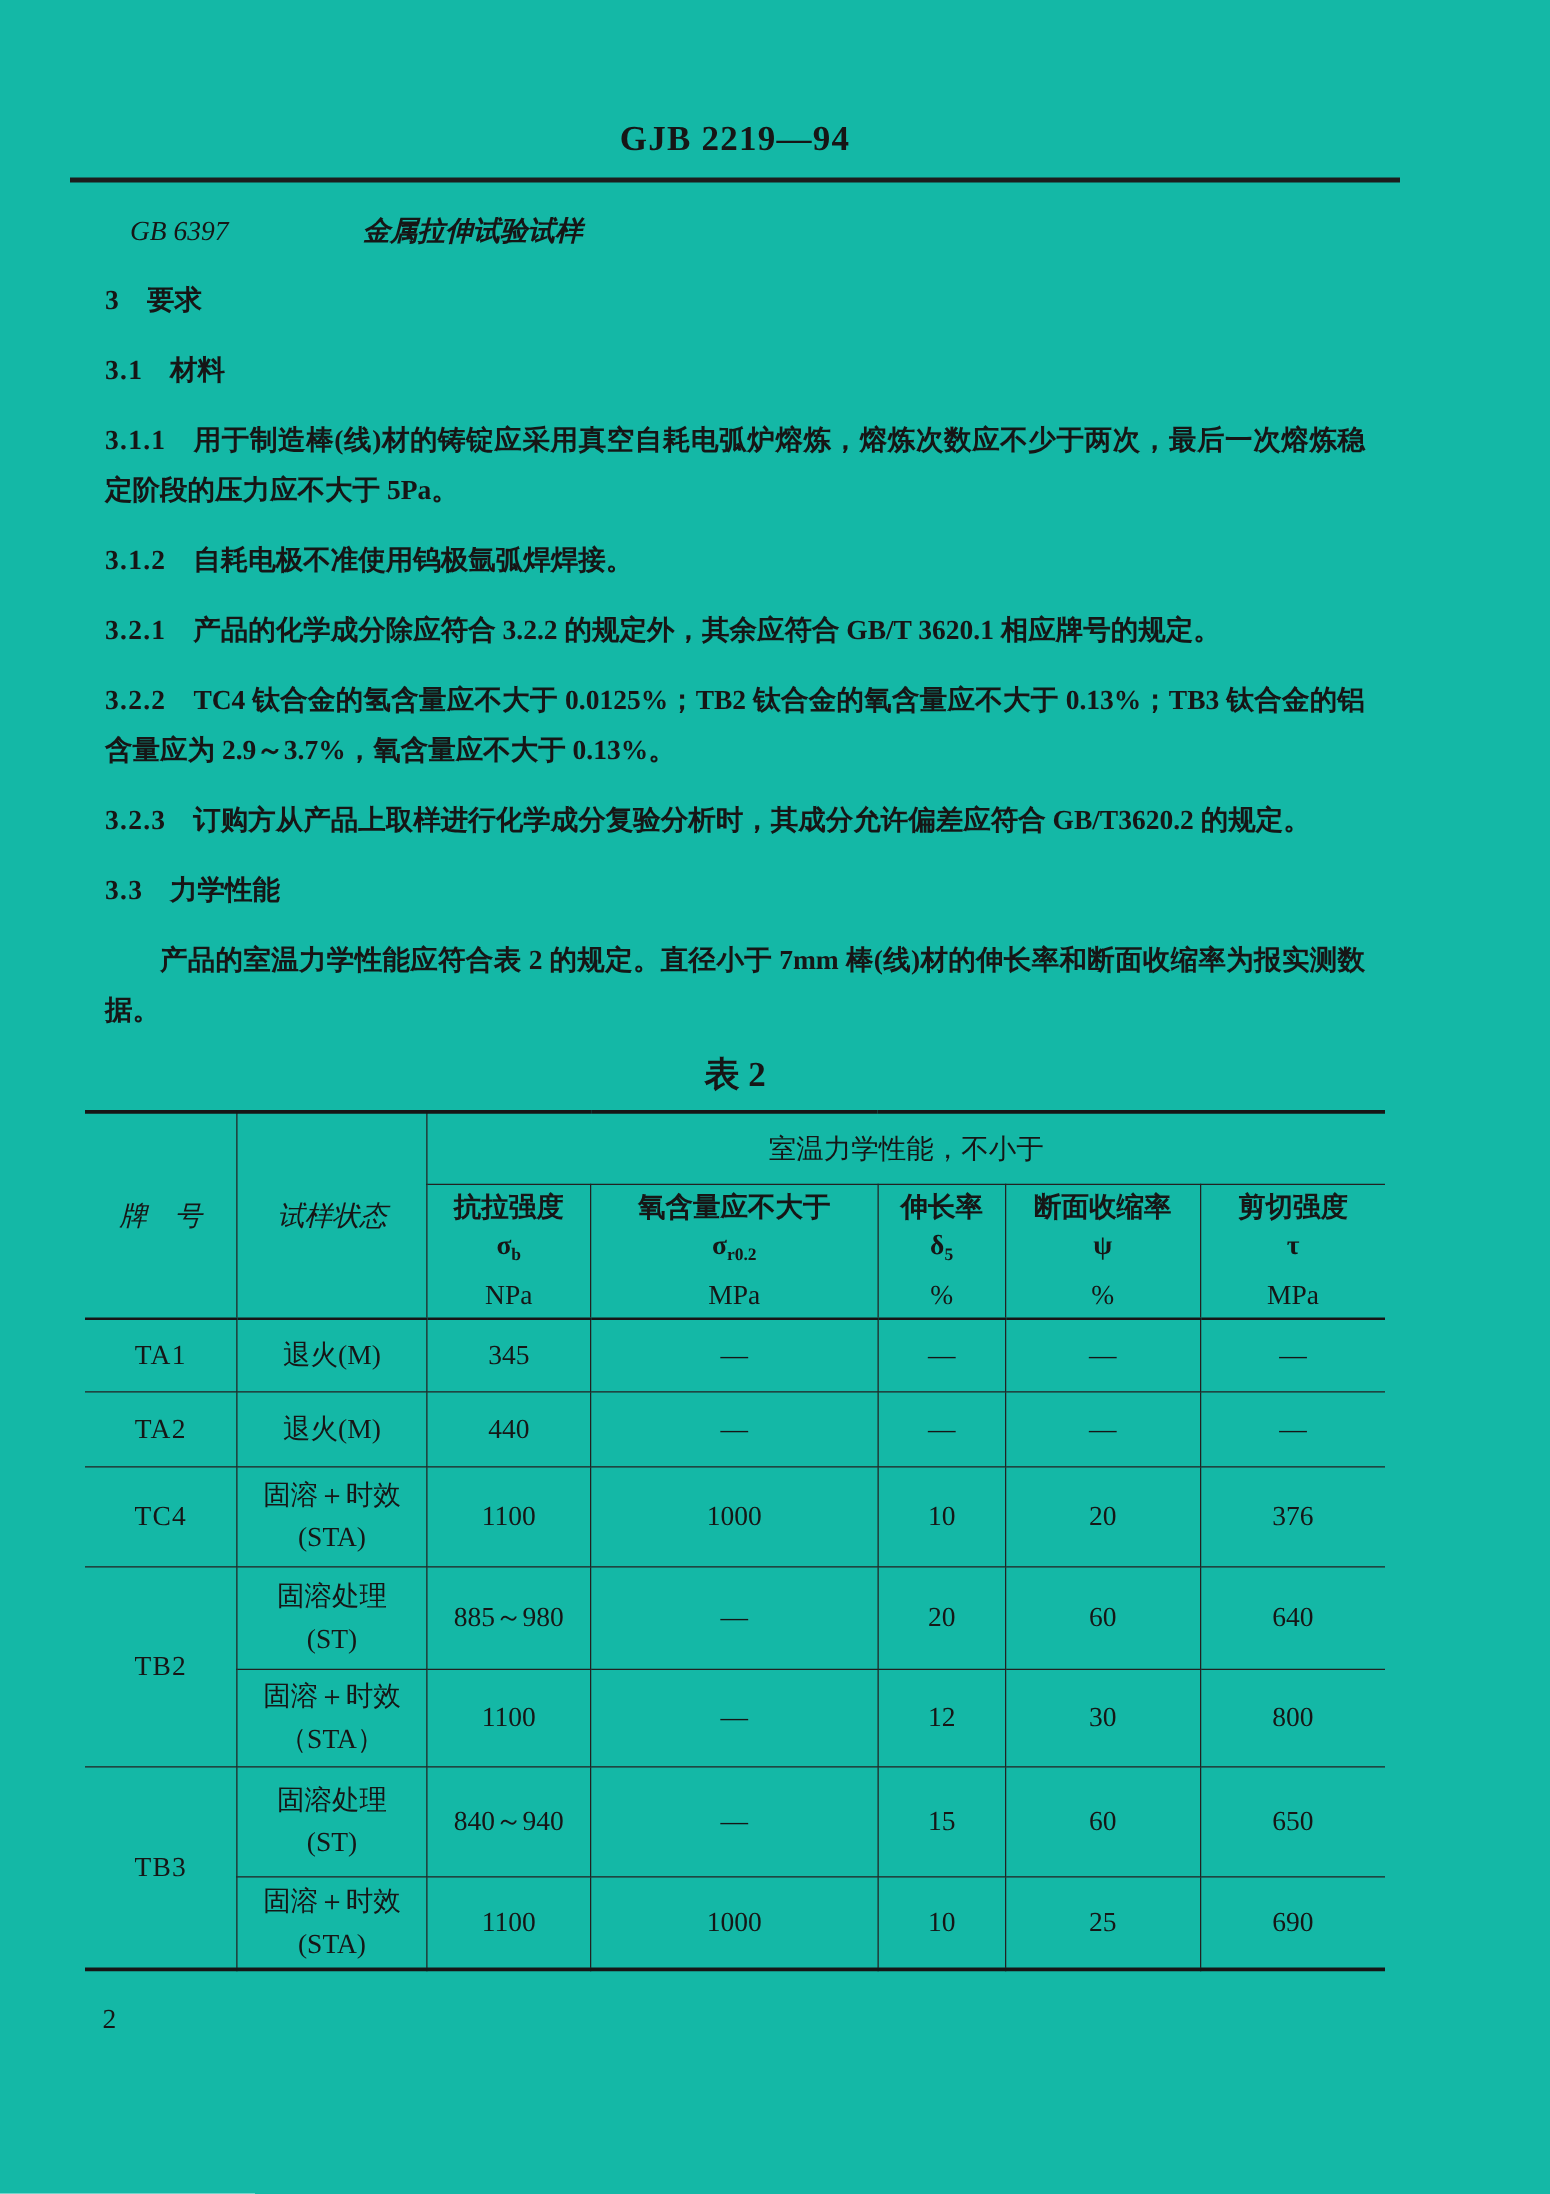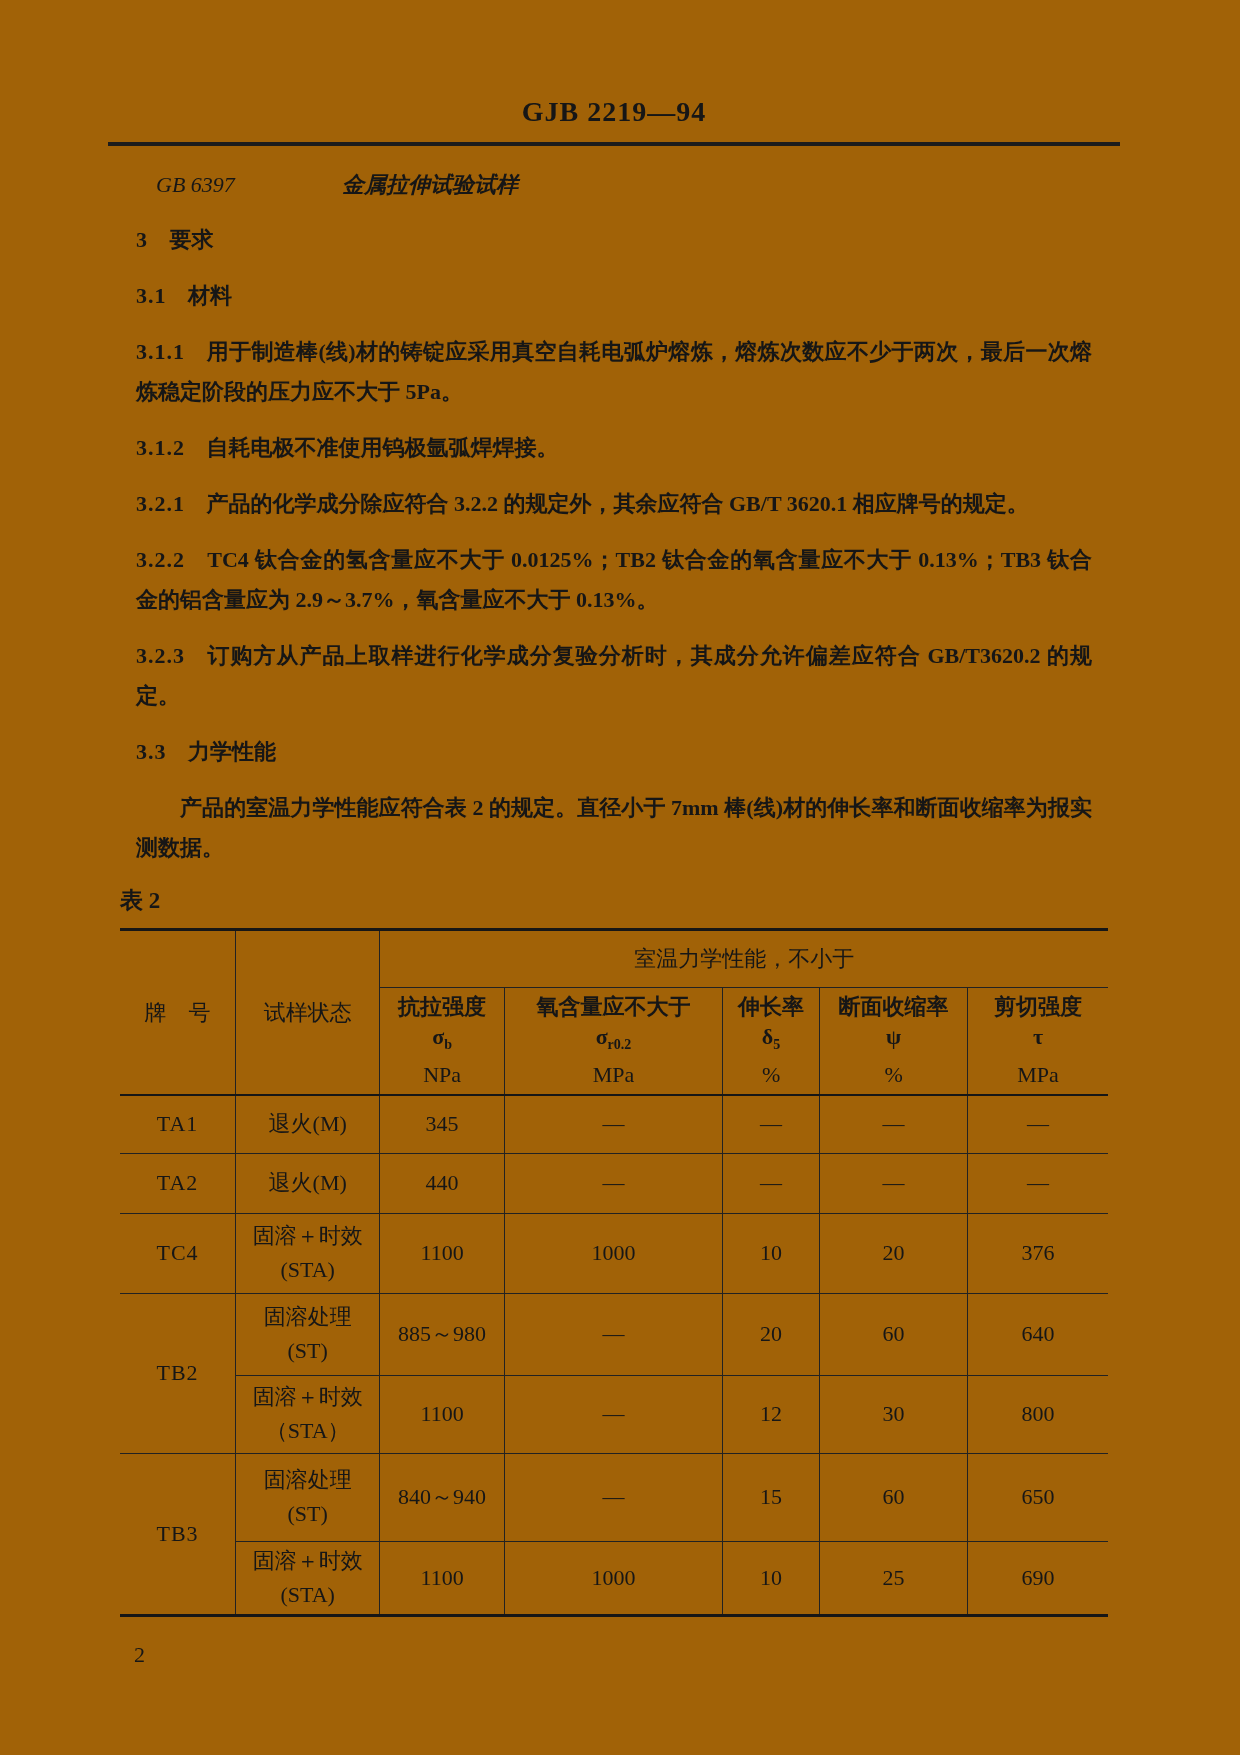--- a/index.html
+++ b/index.html
@@ -1,49 +1,49 @@
 <!DOCTYPE html>
 <html lang="zh"><head>
 <meta charset="utf-8">
 <style>
   html,body{margin:0;padding:0;background:#ffffff;}
   body{width:1240px;height:1755px;overflow:hidden;
        font-family:"Liberation Serif","DejaVu Serif",serif;color:#161616;}
-  .page{box-sizing:border-box;width:1240px;height:1755px;background:#a16207;
-        padding:96px 132px 0 120px;position:relative;}
+  .page{box-sizing:border-box;width:1240px;height:1755px;background:#14b8a6;
+        padding:96px 132px 0 68px;position:relative;}
   
   .std-number{text-align:center;font-weight:bold;font-size:28px;
               letter-spacing:1px;margin:0 0 14px 0;}
   .header-rule{height:4px;background:#1c1c1c;margin:0 -12px 20px -12px;}
   
   .ref-row{display:flex;line-height:38px;font-size:22px;font-weight:bold;font-style:italic;}
   .ref-code{margin-left:36px;width:186px;font-weight:normal;}
   .ref-title{flex:1;}
   
   .content{font-size:22px;line-height:40px;}
   .content p{margin:16px;text-align:justify;}
   .heading{font-weight:bold;}
   .h-top{margin-top:14px;}
   .h-top-sm{margin-top:8px;}
   .clause-num{font-weight:bold;margin-right:16px;letter-spacing:1px;white-space:nowrap;}
   .clause-text{font-weight:bold;}
   .indent2{text-indent:2em;}
   
-  .tbl-caption{font-weight:bold;font-size:23px;
+  .tbl-caption{text-align:center;font-weight:bold;font-size:28px;
                margin:16px 0 10px 0;line-height:34px;}
   .tbl{width:100%;border-collapse:collapse;table-layout:fixed;
        border-top:3px solid #161616;border-bottom:3px solid #161616;}
   .tbl th,.tbl td{border:1px solid #222;padding:2px 4px;text-align:center;
        vertical-align:middle;font-size:22px;font-weight:normal;}
   .tbl tr > *:first-child{border-left:none;}
   .tbl tr > *:last-child{border-right:none;}
   .tbl thead th{border-bottom:2.5px solid #161616;}
   .group-hd{border-bottom:1px solid #222 !important;font-weight:bold;
             font-size:23px;height:52px;}
-  .rowspan-hd{font-weight:bold;}
+  .rowspan-hd{font-weight:bold;font-style:italic;}
   .colhead th{height:102px;line-height:30px;}
   .hd-name{display:block;font-weight:bold;}
   .hd-sym{display:block;font-weight:bold;}
   .hd-unit{display:block;font-weight:normal;}
   sub{font-size:14px;}
   .state-cell span{display:block;line-height:34px;}
   .state-cell{font-weight:bold;}
   .grade-cell{letter-spacing:1px;}
   
   .page-number{margin:20px 0 0 14px;font-size:22px;line-height:36px;}

